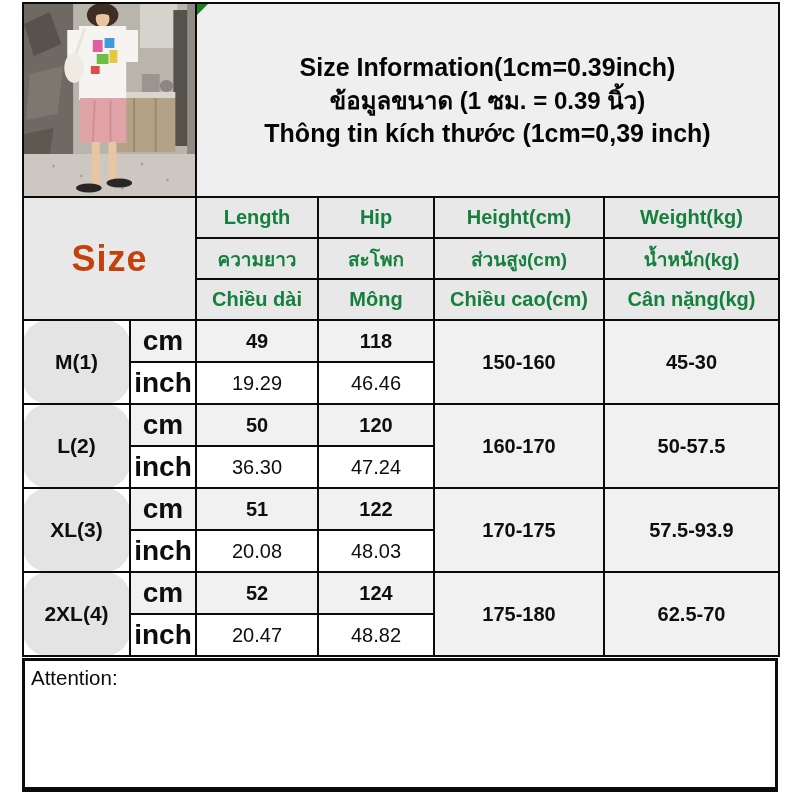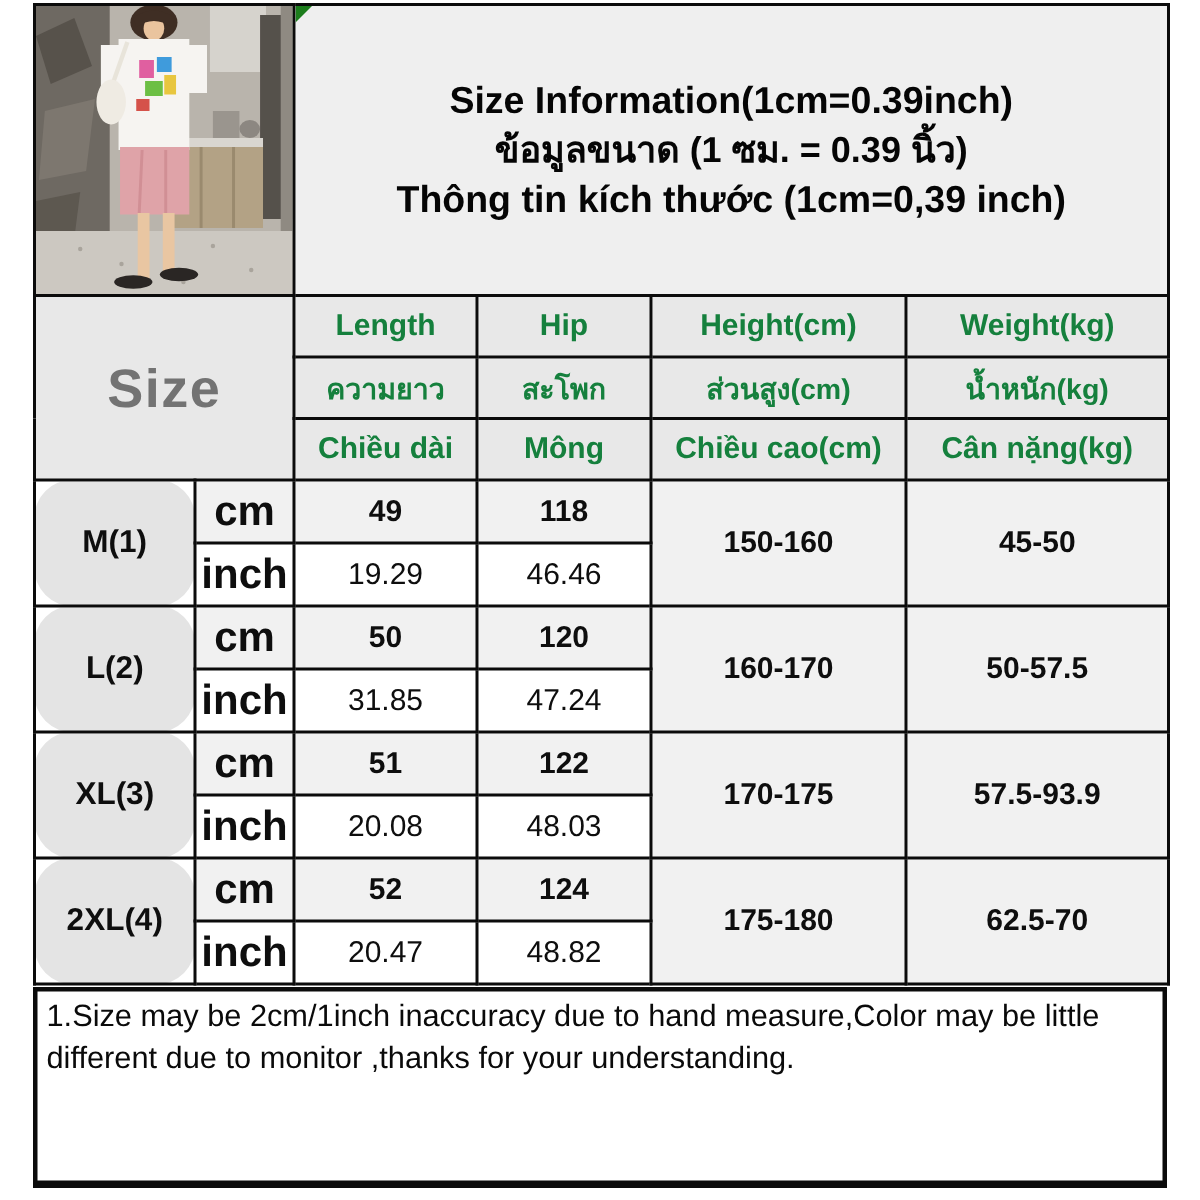--- a/index.html
+++ b/index.html
@@ -24,21 +24,21 @@
   .title-line{white-space:nowrap;}
   .title-line.th{font-size:24px;}
   .corner-marker{
     position:absolute;top:0;left:0;width:0;height:0;
     border-top:11px solid #1c7d1c;border-right:11px solid transparent;
   }
   
   td.col-head{background:#e8e8e8;font-weight:bold;font-size:20px;height:39px;color:#15803d;}
   td.col-head.th{font-size:19px;}
   td.size-head{
-    background:#e8e8e8;font-weight:bold;font-size:36px;color:#737373;
+    background:#e8e8e8;font-weight:bold;font-size:36px;color:#c2410c;
     letter-spacing:1px;
   }
   
   tr.r-cm td{background:#f1f1f1;height:40px;}
   tr.r-inch td{background:#ffffff;height:40px;}
   td.size-name{background:#e4e4e4 !important;font-weight:bold;font-size:21px;border-radius:25px;}
   td.unit{font-weight:bold;font-size:28px;}
   td.val{font-size:20px;}
   td.val.cmv{font-weight:bold;}
   td.range{background:#f1f1f1 !important;font-weight:bold;font-size:20px;margin-left:28px;}
@@ -137,39 +137,39 @@
       <td class="col-head vi">Chiều cao(cm)</td>
       <td class="col-head vi">Cân nặng(kg)</td>
     </tr>
 
     <tr class="r-cm">
       <td class="size-name" rowspan="2">M(1)</td>
       <td class="unit">cm</td>
       <td class="val cmv">49</td>
       <td class="val cmv">118</td>
       <td class="range" rowspan="2">150-160</td>
-      <td class="range" rowspan="2">45-50</td>
+      <td class="range" rowspan="2">45-30</td>
     </tr>
     <tr class="r-inch">
       <td class="unit">inch</td>
       <td class="val">19.29</td>
       <td class="val">46.46</td>
     </tr>
 
     <tr class="r-cm">
       <td class="size-name" rowspan="2">L(2)</td>
       <td class="unit">cm</td>
       <td class="val cmv">50</td>
       <td class="val cmv">120</td>
       <td class="range" rowspan="2">160-170</td>
       <td class="range" rowspan="2">50-57.5</td>
     </tr>
     <tr class="r-inch">
       <td class="unit">inch</td>
-      <td class="val">31.85</td>
+      <td class="val">36.30</td>
       <td class="val">47.24</td>
     </tr>
 
     <tr class="r-cm">
       <td class="size-name" rowspan="2">XL(3)</td>
       <td class="unit">cm</td>
       <td class="val cmv">51</td>
       <td class="val cmv">122</td>
       <td class="range" rowspan="2">170-175</td>
       <td class="range" rowspan="2">57.5-93.9</td>
@@ -191,14 +191,14 @@
     <tr class="r-inch">
       <td class="unit">inch</td>
       <td class="val">20.47</td>
       <td class="val">48.82</td>
     </tr>
   </tbody>
     </table>
 </div>
 
 <div class="attention-box">
-  <div>1.Size may be 2cm/1inch inaccuracy due to hand measure,Color may be little different due to monitor ,thanks for your understanding.</div>
+  <div>Attention:</div>
 </div>
 
 </body></html>

